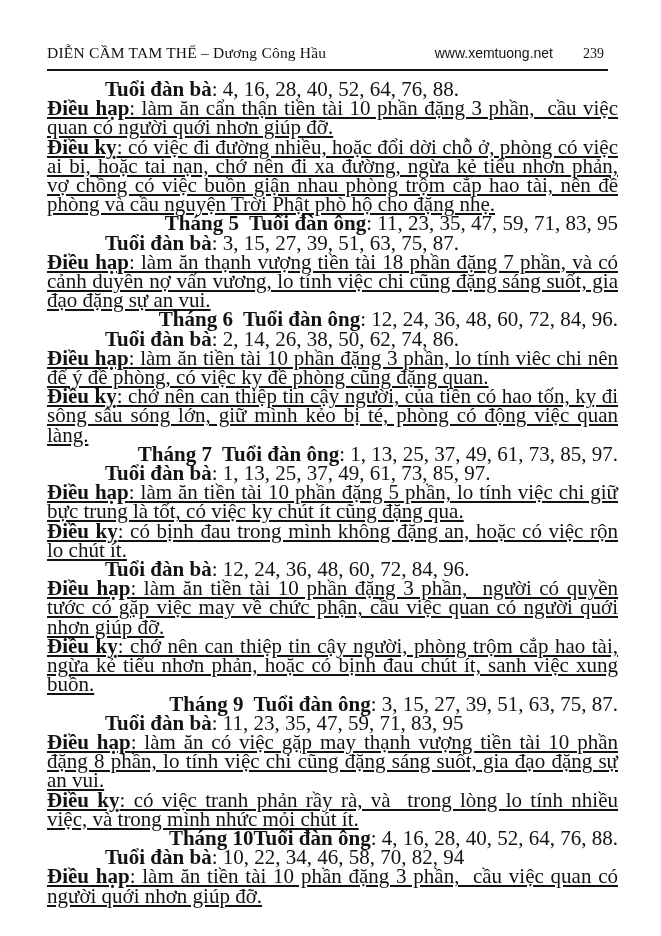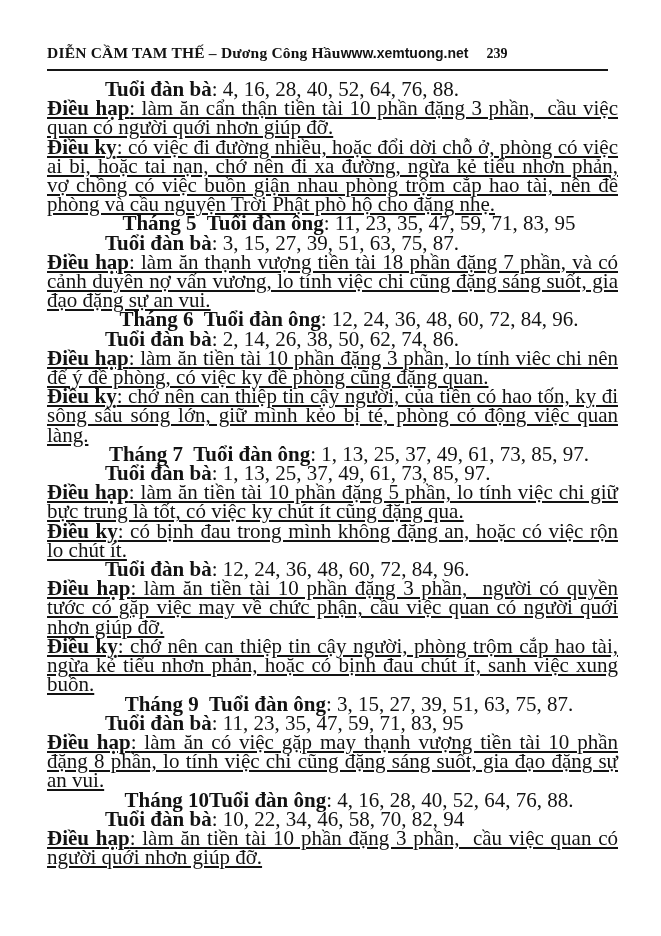--- a/index.html
+++ b/index.html
@@ -17,34 +17,34 @@
   .page {
     box-sizing: border-box;
     width: 661px;
     height: 936px;
     padding: 44px 43px 0 47px;
     background: #ffffff;
     overflow: hidden;
   }
   .header {
     display: flex;
-    justify-content: flex-start;
+    justify-content: space-between;
     align-items: baseline;
     width: 571px;
-    font-weight: bold;
   }
   .header-title {
     font-size: 15.5px;
     letter-spacing: 0.2px;
     white-space: nowrap;
   }
   .header-right {
     display: flex;
     align-items: baseline;
-    gap: 18px;
+    gap: 30px;
+    margin-right: 14px;
   }
   .header-site {
     font-family: "Liberation Sans", sans-serif;
     font-size: 14px;
     white-space: nowrap;
   }
   .header-page {
     font-size: 14px;
   }
   .rule {
@@ -62,21 +62,21 @@
   .content p {
     margin: 0;
     padding: 0;
   }
   .content p.para {
     text-align: justify;
     text-decoration: underline;
   }
   .content p.month {
     padding-left: 33px;
-    text-align: center;
+    text-align: right;
   }
   .content p.female {
     padding-left: 58px;
     text-align: left;
   }
   .content b {
     font-weight: bold;
   }
 </style>
 </head>
@@ -105,17 +105,18 @@
       <p class="month"><b>Tháng 7&nbsp; Tuổi đàn ông</b><span>: 1, 13, 25, 37, 49, 61, 73, 85, 97.</span></p>
       <p class="female"><b>Tuổi đàn bà</b><span>: 1, 13, 25, 37, 49, 61, 73, 85, 97.</span></p>
       <p class="para"><b>Điều hạp</b><span>: làm ăn tiền tài 10 phần đặng 5 phần, lo tính việc chi giữ bực trung là tốt, có việc ky chút ít cũng đặng qua.</span></p>
       <p class="para"><b>Điều kỵ</b><span>: có bịnh đau trong mình không đặng an, hoặc có việc rộn lo chút ít.</span></p>
       <p class="female"><b>Tuổi đàn bà</b><span>: 12, 24, 36, 48, 60, 72, 84, 96.</span></p>
       <p class="para"><b>Điều hạp</b><span>: làm ăn tiền tài 10 phần đặng 3 phần,&nbsp; người có quyền tước có gặp việc may về chức phận, cầu việc quan có người quới nhơn giúp đỡ.</span></p>
       <p class="para"><b>Điều kỵ</b><span>: chớ nên can thiệp tin cậy người, phòng trộm cắp hao tài, ngừa kẻ tiểu nhơn phản, hoặc có bịnh đau chút ít, sanh việc xung buồn.</span></p>
       <p class="month"><b>Tháng 9&nbsp; Tuổi đàn ông</b><span>: 3, 15, 27, 39, 51, 63, 75, 87.</span></p>
       <p class="female"><b>Tuổi đàn bà</b><span>: 11, 23, 35, 47, 59, 71, 83, 95</span></p>
       <p class="para"><b>Điều hạp</b><span>: làm ăn có việc gặp may thạnh vượng tiền tài 10 phần đặng 8 phần, lo tính việc chi cũng đặng sáng suốt, gia đạo đặng sự an vui.</span></p>
+      <p class="para"><b>Điều kỵ</b><span>: có việc tranh phản rầy rà, và&nbsp; trong lòng lo tính nhiều việc, và trong mình nhức mỏi chút ít.</span></p>
       <p class="month"><b>Tháng 10Tuổi đàn ông</b><span>: 4, 16, 28, 40, 52, 64, 76, 88.</span></p>
       <p class="female"><b>Tuổi đàn bà</b><span>: 10, 22, 34, 46, 58, 70, 82, 94</span></p>
       <p class="para"><b>Điều hạp</b><span>: làm ăn tiền tài 10 phần đặng 3 phần,&nbsp; cầu việc quan có người quới nhơn giúp đỡ.</span></p>
     </div>
 </div>
 
 </body></html>

